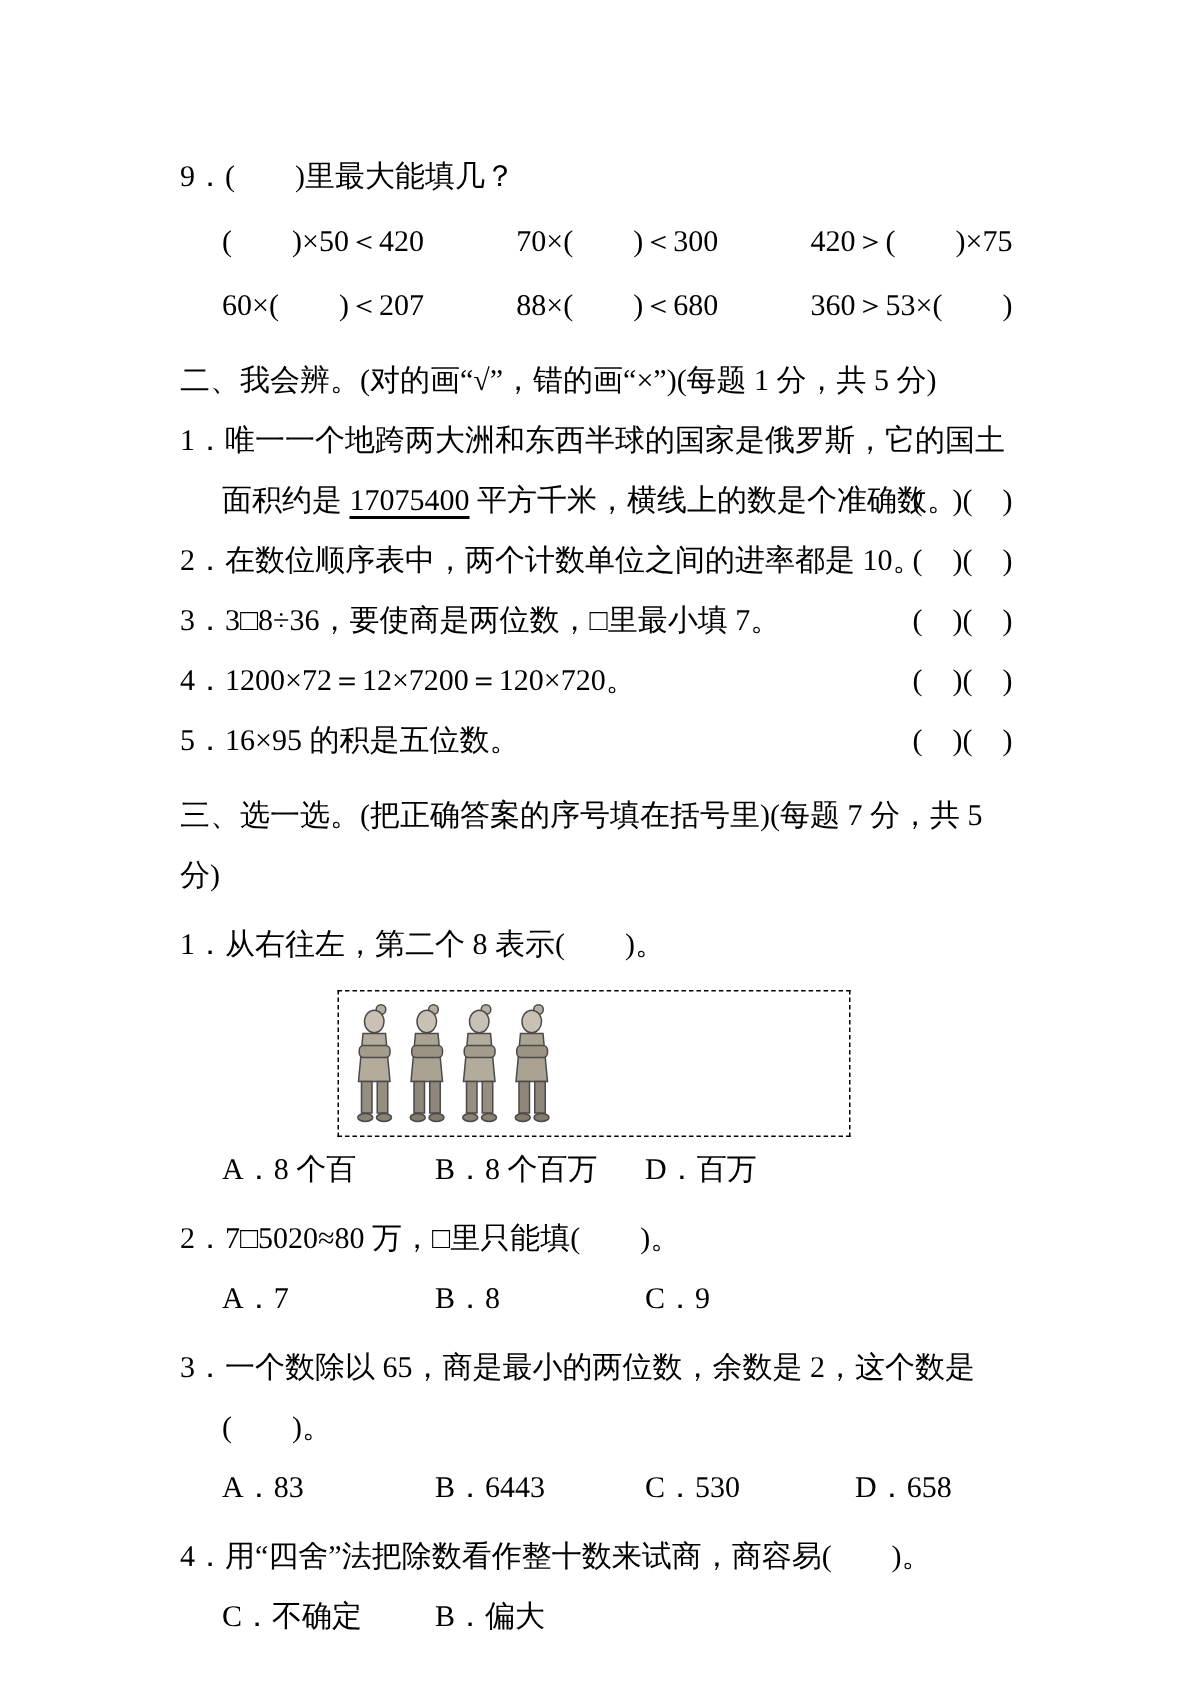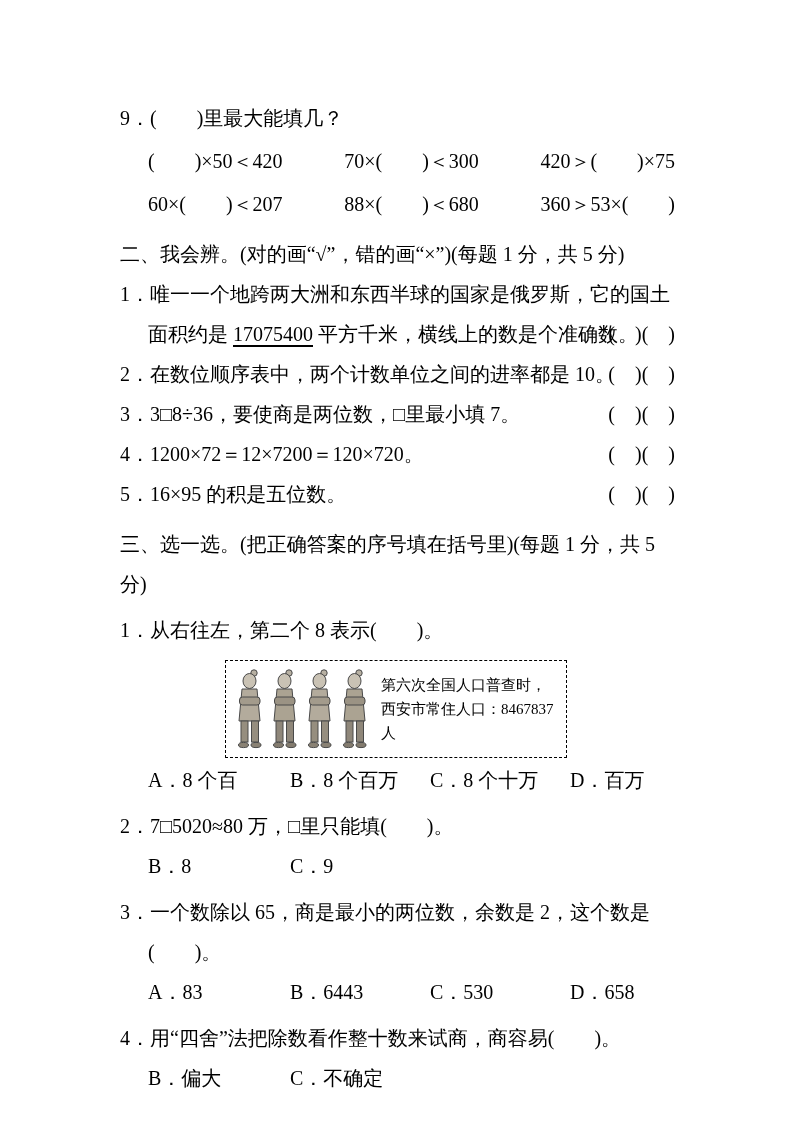--- a/index.html
+++ b/index.html
@@ -55,21 +55,21 @@
   <div class="tf-item">
     <div class="hang"><span>4．</span><span>1200×72＝12×7200＝120×720。</span></div>
     <span class="tf-ans">(　)(　)</span>
   </div>
 
   <div class="tf-item">
     <div class="hang"><span>5．</span><span>16×95 的积是五位数。</span></div>
     <span class="tf-ans">(　)(　)</span>
   </div>
 
-  <div class="sec-title">三、选一选。(把正确答案的序号填在括号里)(每题 1 分，共 5 分)</div>
+  <div class="sec-title">三、选一选。(把正确答案的序号填在括号里)(每题 7 分，共 5 分)</div>
 
   <div class="mc-q hang">1．从右往左，第二个 8 表示(　　)。</div>
 
   <div class="census-box">
     <div class="warriors">
       <svg class="warrior" viewBox="0 0 32 82" xmlns="http://www.w3.org/2000/svg">
         <g stroke="#4a4a4a" stroke-width="1">
           <circle cx="20" cy="5" r="3.2" fill="#b7b0a2"></circle>
           <ellipse cx="15.5" cy="13" rx="6.5" ry="7.5" fill="#c9c2b4"></ellipse>
           <path d="M8 21 L23 21 L26 53 L5 53 Z" fill="#b3ab9c"></path>
@@ -110,48 +110,44 @@
           <ellipse cx="15.5" cy="13" rx="6.5" ry="7.5" fill="#c9c2b4"></ellipse>
           <path d="M8 21 L23 21 L26 53 L5 53 Z" fill="#aba392"></path>
           <rect x="5.5" y="29" width="20.5" height="8" rx="3" fill="#9b9384"></rect>
           <rect x="7" y="53" width="7" height="21" fill="#8f877a"></rect>
           <rect x="17.5" y="53" width="7" height="21" fill="#8f877a"></rect>
           <ellipse cx="9.5" cy="77" rx="5" ry="2.6" fill="#837b6e"></ellipse>
           <ellipse cx="22" cy="77" rx="5" ry="2.6" fill="#837b6e"></ellipse>
         </g>
       </svg>
     </div>
-    <div class="caption">
-      <div>第六次全国人口普查时，</div>
-      <div>西安市常住人口：8467837人</div>
-    </div>
   </div>
 
   <div class="opts">
     <span>A．8 个百</span>
     <span>B．8 个百万</span>
-    <span>C．8 个十万</span>
     <span>D．百万</span>
   </div>
 
   <div class="mc-q hang">2．7□5020≈80 万，□里只能填(　　)。</div>
   <div class="opts">
+    <span>A．7</span>
     <span>B．8</span>
     <span>C．9</span>
     <span></span>
   </div>
 
   <div class="mc-q hang">3．一个数除以 65，商是最小的两位数，余数是 2，这个数是(　　)。</div>
   <div class="opts">
     <span>A．83</span>
     <span>B．6443</span>
     <span>C．530</span>
     <span>D．658</span>
   </div>
 
   <div class="mc-q hang">4．用“四舍”法把除数看作整十数来试商，商容易(　　)。</div>
   <div class="opts">
+    <span>C．不确定</span>
     <span>B．偏大</span>
-    <span>C．不确定</span>
     <span></span>
   </div>
 
 </div>
 
 </body></html>

